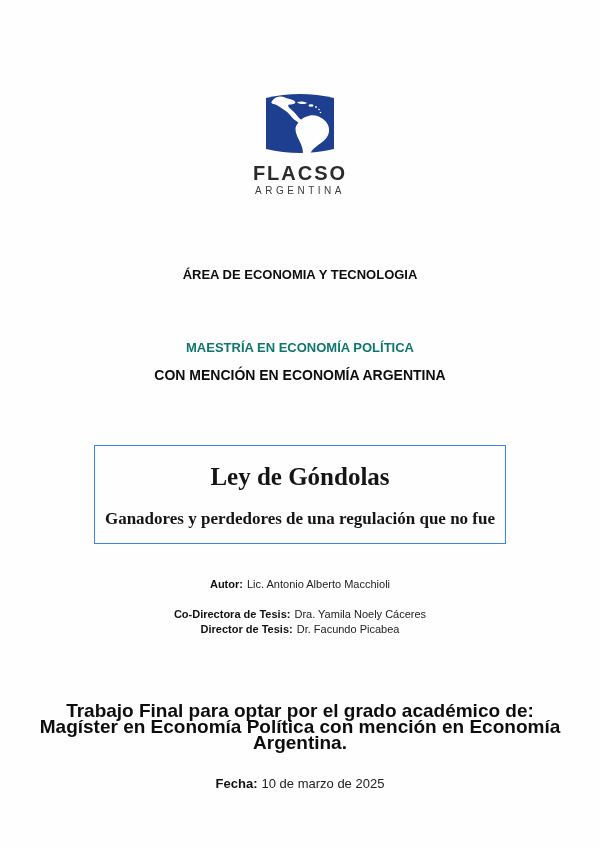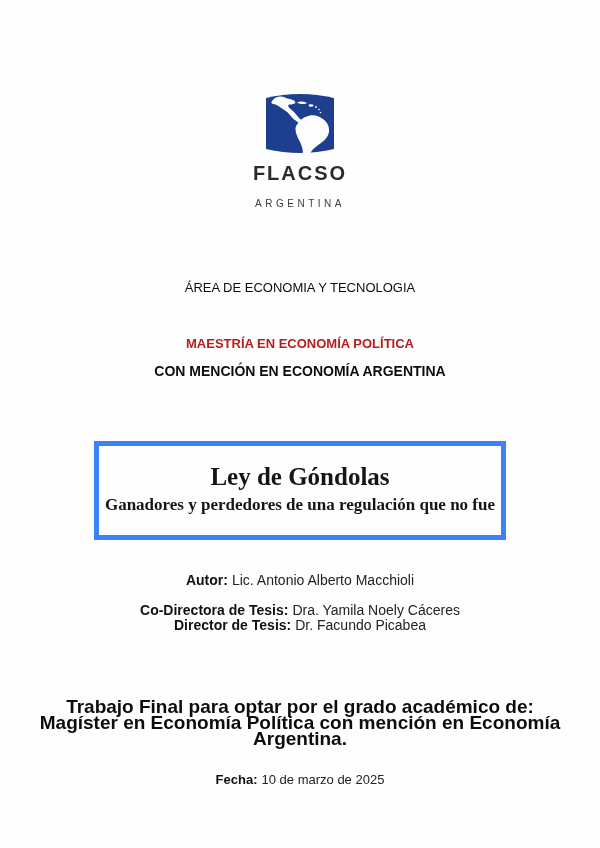--- a/index.html
+++ b/index.html
@@ -29,74 +29,74 @@
   }
   .flacso-name {
     margin-top: 1px;
     font-size: 20px;
     line-height: 20px;
     font-weight: bold;
     letter-spacing: 2px;
     color: #2b2b2b;
   }
   .flacso-sub {
-    margin-top: 15px;
+    margin-top: 2px;
     font-size: 10px;
     line-height: 12px;
     letter-spacing: 3.5px;
     color: #3c3c3c;
   }
   .area-heading {
     margin-top: 70px;
     font-size: 13px;
     line-height: 15px;
-    font-weight: normal;
+    font-weight: bold;
     color: #0d0d0d;
   }
   .program-line1 {
-    margin-top: 41px;
+    margin-top: 58px;
     font-size: 13px;
     line-height: 15px;
     font-weight: bold;
-    color: #b91c1c;
+    color: #0f766e;
   }
   .program-line2 {
     margin-top: 13px;
     font-size: 14px;
     line-height: 15px;
     font-weight: bold;
     color: #0d0d0d;
   }
   .title-box {
     box-sizing: border-box;
     width: 412px;
     height: 99px;
     margin: 62px auto 0;
-    border: 5px solid #3b82f6;
+    border: 1px solid #3b82f6;
     background: #fefefe;
     padding-top: 17px;
   }
   .thesis-title {
     font-family: "Liberation Serif", serif;
     font-size: 25px;
     line-height: 28px;
     font-weight: bold;
     color: #151515;
   }
   .thesis-subtitle {
     font-family: "Liberation Serif", serif;
     font-size: 17px;
     line-height: 22px;
     font-weight: bold;
     color: #151515;
-    margin-top: 3px;
+    margin-top: 17px;
   }
   .credits {
     margin-top: 33px;
-    font-size: 14px;
+    font-size: 11px;
     line-height: 15px;
     color: #222;
   }
   .author-line {
     margin-bottom: 15px;
   }
   .lbl {
     font-weight: bold;
     color: #111;
     margin-right: 4px;

